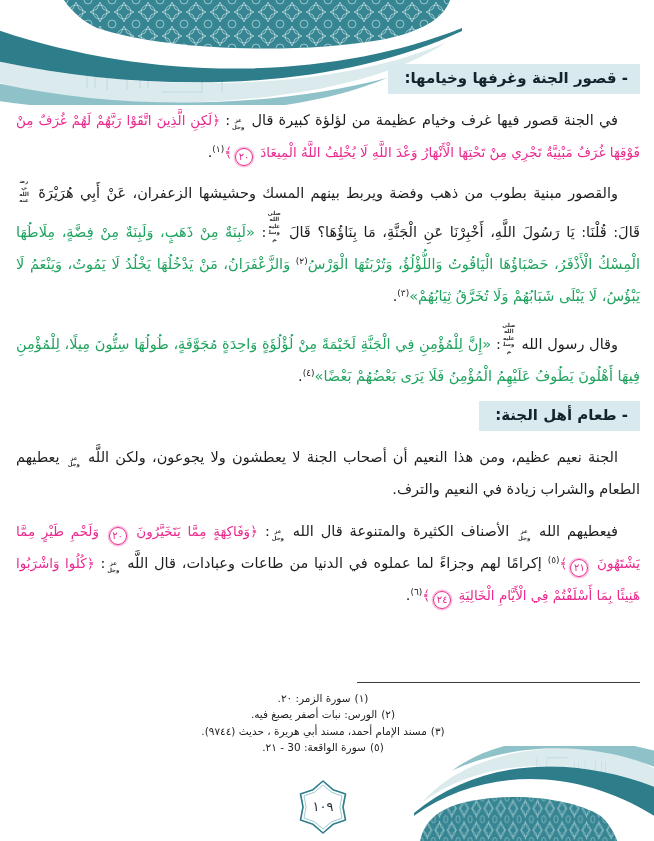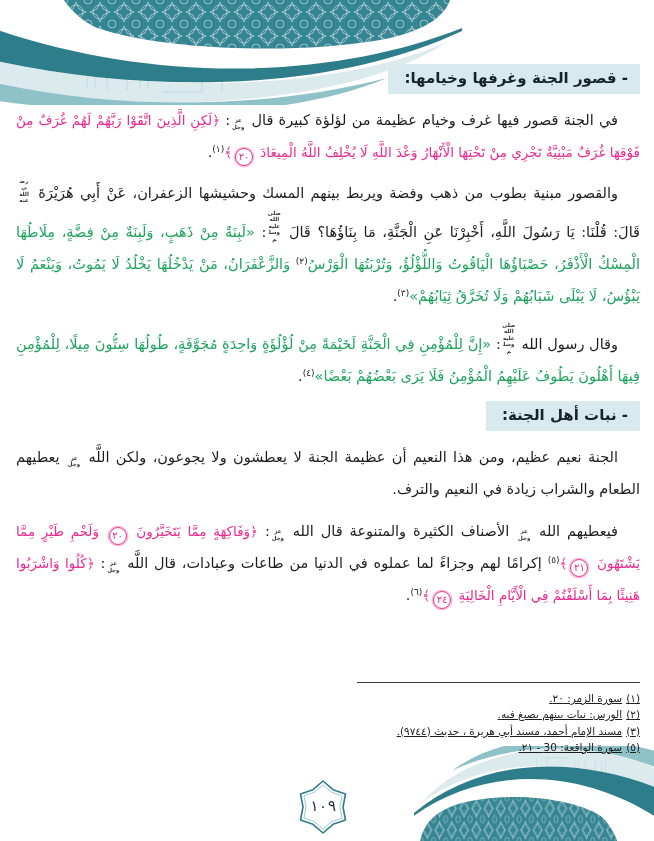--- a/index.html
+++ b/index.html
@@ -31,29 +31,29 @@
     font-size:10px;text-align:center;color:var(--quran,#ea2a8e);
     vertical-align:-3px;text-indent:0;
   }
   .honorific{
     display:inline-block;width:14px;margin:0 1px;font-size:5.5px;line-height:1.2;
     text-align:center;vertical-align:-4px;color:#333;font-weight:bold;
     white-space:normal;word-break:break-word;text-indent:0;
   }
   .footnotes{position:absolute;top:682px;right:14px;left:14px;font-size:10.5px;}
   .fn-sep{width:283px;border-top:1.5px solid #3c3c3c;margin:0 0 7px;}
-  .footnote-row{line-height:1.55;text-align:right;color:#1d1d1d;text-decoration:underline;}
+  .footnote-row{line-height:1.55;text-align:center;color:#1d1d1d;}
   .footnote-row .marker{margin-left:4px;}
 
   .page-number-wrap{position:absolute;bottom:6px;left:50%;transform:translateX(-50%);
     width:54px;height:56px;}
   .page-number-wrap svg{position:absolute;inset:0;}
   .page-num{
     position:absolute;inset:0;display:flex;align-items:center;justify-content:center;
-    font-size:15px;color:#1f2c3a;letter-spacing:1px;padding-bottom:2px;font-family:Liberation Mono, monospace;
+    font-size:13px;color:#1f2c3a;letter-spacing:1px;padding-bottom:2px;
   }
 </style>
 </head>
 <body>
 
 <div class="page">
 
   <svg class="deco top" width="470" height="105" viewBox="0 0 470 105">
     <defs>
       <pattern id="geo" width="24" height="24" patternUnits="userSpaceOnUse">
@@ -101,32 +101,32 @@
   <main class="content">
 
     <section class="section">
       <h2 class="section-heading">- قصور الجنة وغرفها وخيامها:</h2>
       <p class="body-par"><span class="t">في الجنة قصور فيها غرف وخيام عظيمة من لؤلؤة كبيرة قال </span><span class="honorific">عز وجل</span><span class="t">: </span><span class="q">﴿لَكِنِ الَّذِينَ اتَّقَوْا رَبَّهُمْ لَهُمْ غُرَفٌ مِنْ فَوْقِهَا غُرَفٌ مَبْنِيَّةٌ تَجْرِي مِنْ تَحْتِهَا الْأَنْهَارُ وَعْدَ اللَّهِ لَا يُخْلِفُ اللَّهُ الْمِيعَادَ </span><span class="ayah-badge">٢٠</span><span class="q">﴾</span><span class="fn-ref">(١)</span><span class="t">.</span></p>
       <p class="body-par"><span class="t">والقصور مبنية بطوب من ذهب وفضة ويربط بينهم المسك وحشيشها الزعفران، عَنْ أَبِي هُرَيْرَةَ </span><span class="honorific">رضي الله عنه</span><span class="t"> قَالَ: قُلْنَا: يَا رَسُولَ اللَّهِ، أَخْبِرْنَا عَنِ الْجَنَّةِ، مَا بِنَاؤُهَا؟ قَالَ </span><span class="honorific">صلى الله عليه وسلم</span><span class="t">: </span><span class="h">«لَبِنَةٌ مِنْ ذَهَبٍ، وَلَبِنَةٌ مِنْ فِضَّةٍ، مِلَاطُهَا الْمِسْكُ الْأَذْفَرُ، حَصْبَاؤُهَا الْيَاقُوتُ وَاللُّؤْلُؤُ، وَتُرْبَتُهَا الْوَرْسُ</span><span class="fn-ref">(٢)</span><span class="h"> وَالزَّعْفَرَانُ، مَنْ يَدْخُلُهَا يَخْلُدُ لَا يَمُوتُ، وَيَنْعَمُ لَا يَبْؤُسُ، لَا يَبْلَى شَبَابُهُمْ وَلَا تُخَرَّقُ ثِيَابُهُمْ»</span><span class="fn-ref">(٣)</span><span class="t">.</span></p>
       <p class="body-par"><span class="t">وقال رسول الله </span><span class="honorific">صلى الله عليه وسلم</span><span class="t">: </span><span class="h">«إِنَّ لِلْمُؤْمِنِ فِي الْجَنَّةِ لَخَيْمَةً مِنْ لُؤْلُؤَةٍ وَاحِدَةٍ مُجَوَّفَةٍ، طُولُهَا سِتُّونَ مِيلًا، لِلْمُؤْمِنِ فِيهَا أَهْلُونَ يَطُوفُ عَلَيْهِمُ الْمُؤْمِنُ فَلَا يَرَى بَعْضُهُمْ بَعْضًا»</span><span class="fn-ref">(٤)</span><span class="t">.</span></p>
     </section>
 
     <section class="section">
-      <h2 class="section-heading">- نبات أهل الجنة:</h2>
-      <p class="body-par"><span class="t">الجنة نعيم عظيم، ومن هذا النعيم أن عظيمة الجنة لا يعطشون ولا يجوعون، ولكن اللَّه </span><span class="honorific">عز وجل</span><span class="t"> يعطيهم الطعام والشراب زيادة في النعيم والترف.</span></p>
+      <h2 class="section-heading">- طعام أهل الجنة:</h2>
+      <p class="body-par"><span class="t">الجنة نعيم عظيم، ومن هذا النعيم أن أصحاب الجنة لا يعطشون ولا يجوعون، ولكن اللَّه </span><span class="honorific">عز وجل</span><span class="t"> يعطيهم الطعام والشراب زيادة في النعيم والترف.</span></p>
       <p class="body-par"><span class="t">فيعطيهم الله </span><span class="honorific">عز وجل</span><span class="t"> الأصناف الكثيرة والمتنوعة قال الله </span><span class="honorific">عز وجل</span><span class="t">: </span><span class="q">﴿وَفَاكِهَةٍ مِمَّا يَتَخَيَّرُونَ </span><span class="ayah-badge">٢٠</span><span class="q"> وَلَحْمِ طَيْرٍ مِمَّا يَشْتَهُونَ </span><span class="ayah-badge">٢١</span><span class="q">﴾</span><span class="fn-ref">(٥)</span><span class="t"> إكرامًا لهم وجزاءً لما عملوه في الدنيا من طاعات وعبادات، قال اللَّه </span><span class="honorific">عز وجل</span><span class="t">: </span><span class="q">﴿كُلُوا وَاشْرَبُوا هَنِيئًا بِمَا أَسْلَفْتُمْ فِي الْأَيَّامِ الْخَالِيَةِ </span><span class="ayah-badge">٢٤</span><span class="q">﴾</span><span class="fn-ref">(٦)</span><span class="t">.</span></p>
     </section>
 
   </main>
 
   <footer class="footnotes">
     <div class="fn-sep"></div>
     <div>
         <div class="footnote-row"><span class="marker">(١)</span><span>سورة الزمر: ٢٠.</span></div>
-        <div class="footnote-row"><span class="marker">(٢)</span><span>الورس: نبات بينهم يصبغ فيه.</span></div>
+        <div class="footnote-row"><span class="marker">(٢)</span><span>الورس: نبات أصفر يصبغ فيه.</span></div>
         <div class="footnote-row"><span class="marker">(٣)</span><span>مسند الإمام أحمد، مسند أبي هريرة ، حديث (٩٧٤٤).</span></div>
         <div class="footnote-row"><span class="marker">(٥)</span><span>سورة الواقعة: 30 - ٢١.</span></div>
       </div>
   </footer>
 
   <div class="page-number-wrap">
     <svg width="54" height="56" viewBox="0 0 54 56">
       <polygon points="27,2 37,10.7 49.5,15 47,28 49.5,41 37,45.3 27,54 17,45.3 4.5,41 7,28 4.5,15 17,10.7" fill="#ffffff" stroke="#2e7d8b" stroke-width="1.6" stroke-linejoin="round"></polygon>
       <polygon points="27,6 35.5,13.2 46,16.9 43.9,28 46,39.1 35.5,42.8 27,50 18.5,42.8 8,39.1 10.1,28 8,16.9 18.5,13.2" fill="none" stroke="#9fcad0" stroke-width="1" stroke-linejoin="round"></polygon>
     </svg>

